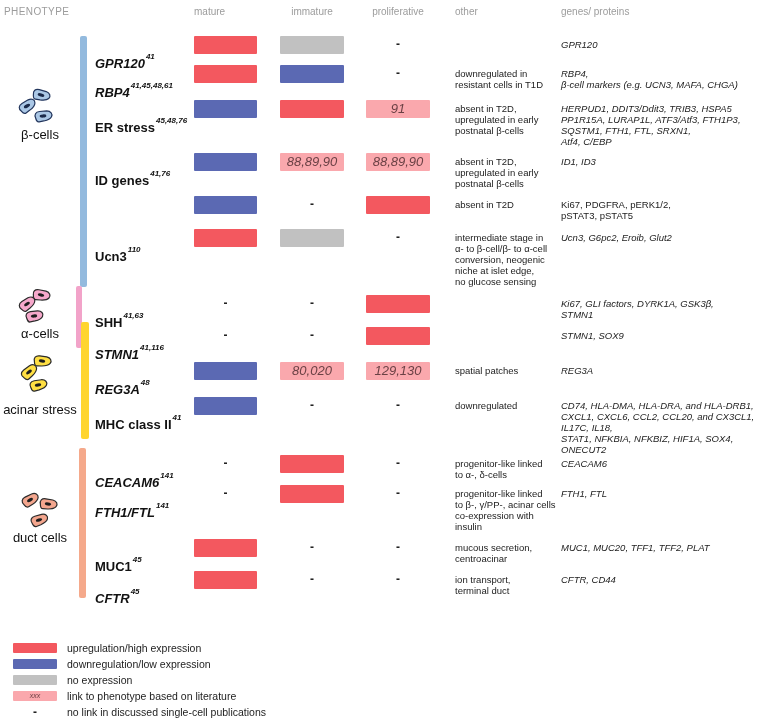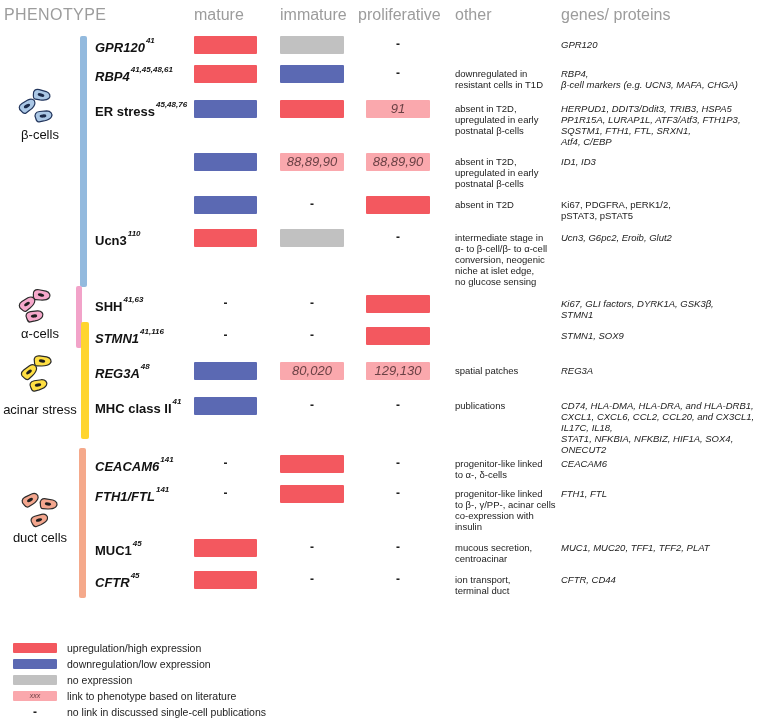--- a/index.html
+++ b/index.html
@@ -1,40 +1,40 @@
 <!DOCTYPE html>
 <html style="--c-up: #f3585f; --c-down: #5b69b3; --c-none: #c1c1c1; --c-lit: #faa8ad; --c-beta-bar: #93bade; --c-alpha-bar: #f2a3c9; --c-acinar-bar: #ffd52f; --c-duct-bar: #f5a98b;"><head>
 <meta charset="utf-8">
 <style>
   html,body{margin:0;padding:0;background:#fff;}
   #fig{position:relative;width:758px;height:722px;background:#fff;
        font-family:"Liberation Sans",sans-serif;color:#1d1d1d;overflow:hidden;}
 
   
-  .hdr{position:absolute;top:6px;font-size:16px;color:#9c9c9c;}
+  .hdr{position:absolute;top:6px;font-size:10px;color:#9c9c9c;}
   .hdr.title{left:4px;letter-spacing:.4px;}
   .hdr.c-mat{left:194px;width:63px;}
   .hdr.c-imm{left:280px;width:64px;text-align:center;}
   .hdr.c-pro{left:358px;width:80px;text-align:center;}
   .hdr.c-oth{left:455px;}
   .hdr.c-gen{left:561px;}
 
   
   .vbar{position:absolute;border-radius:2px;}
   .vbar.beta{left:80px;top:36px;width:7px;height:251px;background:var(--c-beta-bar,#93bade);}
   .vbar.alpha{left:76px;top:286px;width:6px;height:62px;background:var(--c-alpha-bar,#f2a3c9);}
   .vbar.acinar{left:81px;top:322px;width:8px;height:117px;background:var(--c-acinar-bar,#ffd52f);}
   .vbar.duct{left:79px;top:448px;width:7px;height:150px;background:var(--c-duct-bar,#f5a98b);}
 
   .gicon{position:absolute;}
   .glabel{position:absolute;left:0;width:80px;text-align:center;font-size:13px;color:#111;}
 
   
   .row{position:absolute;left:0;width:758px;height:18px;}
-  .rlabel{position:absolute;left:95px;top:0;width:112px;font-size:13px;font-weight:bold;
+  .rlabel{position:absolute;left:95px;top:16px;width:112px;font-size:13px;font-weight:bold;
           line-height:18px;white-space:nowrap;color:#121212;}
   .rlabel.it .lname{font-style:italic;}
   .rlabel sup{font-size:8px;font-style:italic;font-weight:600;position:relative;top:-4px;margin-left:1px;}
   .cell{position:absolute;top:0;height:18px;}
   .c-mat{left:194px;width:63px;}
   .c-imm{left:280px;width:64px;}
   .c-pro{left:366px;width:64px;}
   .cell.bar{border-radius:1px;}
   .cell.bar.up{background:var(--c-up,#f3585f);}
   .cell.bar.down{background:var(--c-down,#5b69b3);}
@@ -179,20 +179,21 @@
     <div class="other">absent in T2D,
 upregulated in early
 postnatal β-cells</div>
     <div class="genes">HERPUD1, DDIT3/Ddit3, TRIB3, HSPA5
 PP1R15A, LURAP1L, ATF3/Atf3, FTH1P3,
 SQSTM1, FTH1, FTL, SRXN1,
 Atf4, C/EBP</div>
   </div>
 
   <div class="row" style="top:153px">
+    <div class="rlabel"><span class="lname">ID genes</span><sup>41,76</sup></div>
     <div class="cell c-mat bar down"></div>
     <div class="cell c-imm bar lit">88,89,90</div>
     <div class="cell c-pro bar lit">88,89,90</div>
     <div class="other">absent in T2D,
 upregulated in early
 postnatal β-cells</div>
     <div class="genes">ID1, ID3</div>
   </div>
 
   <div class="row" style="top:196px">
@@ -243,21 +244,21 @@
     <div class="cell c-pro bar lit">129,130</div>
     <div class="other">spatial patches</div>
     <div class="genes">REG3A</div>
   </div>
 
   <div class="row" style="top:397px">
     <div class="rlabel"><span class="lname">MHC class II</span><sup>41</sup></div>
     <div class="cell c-mat bar down"></div>
     <div class="cell c-imm dash">-</div>
     <div class="cell c-pro dash">-</div>
-    <div class="other">publications</div>
+    <div class="other">downregulated</div>
     <div class="genes">CD74, HLA-DMA, HLA-DRA, and HLA-DRB1,
 CXCL1, CXCL6, CCL2, CCL20, and CX3CL1,
 IL17C, IL18,
 STAT1, NFKBIA, NFKBIZ, HIF1A, SOX4, ONECUT2</div>
   </div>
 
   <div class="row" style="top:455px">
     <div class="rlabel it"><span class="lname">CEACAM6</span><sup>141</sup></div>
     <div class="cell c-mat dash">-</div>
     <div class="cell c-imm bar up"></div>

